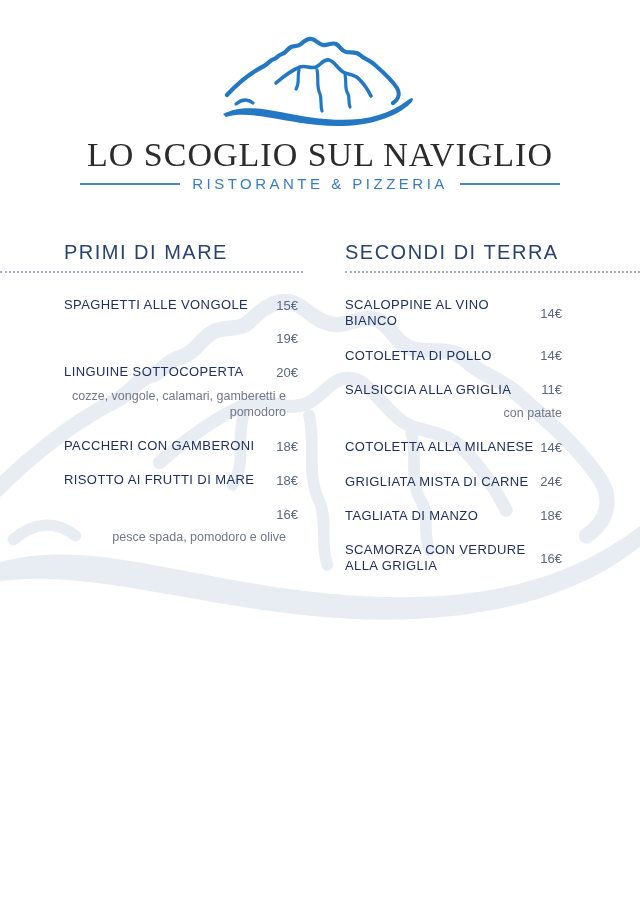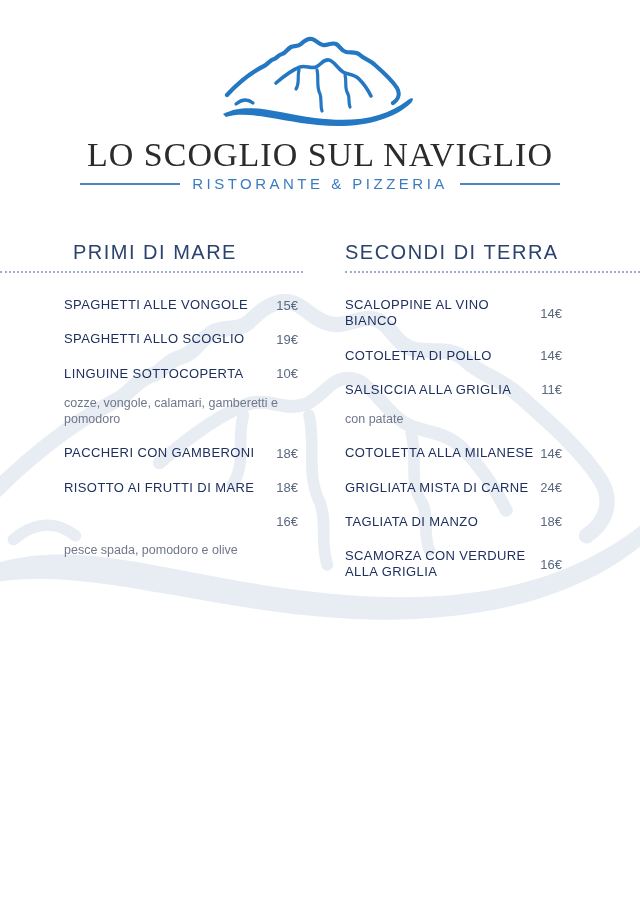--- a/index.html
+++ b/index.html
@@ -79,21 +79,21 @@
   .col-gap   { width: 42px; }
   .col-right { width: 295px; }
 
   .section-header {
     font-size: 20px;
     font-weight: 400;
     letter-spacing: 1.5px;
     color: #2c426e;
     line-height: 1;
   }
-  .col-left .section-header { padding-left: 64px; margin-left: 9px; }
+  .col-left .section-header { padding-left: 64px; }
 
   .dotted-rule {
     margin-top: 9px;
     border-bottom: 2px dotted rgba(74, 101, 168, 0.55);
     height: 0;
   }
 
   .items { padding-top: 24px; }
   .col-left  .items { padding-left: 64px; padding-right: 5px; }
   .col-right .items { padding-right: 78px; }
@@ -113,25 +113,26 @@
     max-width: 205px;
   }
   .item-price {
     margin-left: auto;
     font-size: 13px;
     font-weight: 400;
     color: #5b6880;
     white-space: nowrap;
   }
   .item-desc {
-    margin-top: 13px;
+    margin-top: 7px;
     font-size: 12.5px;
     line-height: 1.3;
     color: #70778a;
     max-width: 222px;
+    text-align: right;
   }
 </style>
 </head>
 <body>
 
 <svg width="0" height="0" style="position:absolute" aria-hidden="true">
   <defs>
     <g id="logo-art" fill="none" stroke="currentColor" stroke-linecap="round" stroke-linejoin="round">
 
       <path stroke-width="4.2" d="M 7 67
@@ -201,30 +202,29 @@
           <div class="menu-item">
             <div class="item-row">
               <span class="item-name">SPAGHETTI ALLE VONGOLE</span>
               <span class="item-price">15€</span>
             </div>
 
           </div>
 
           <div class="menu-item">
             <div class="item-row">
-              <span class="item-name">SPAGHETTI ALLO SCOGLIO</span>
               <span class="item-price">19€</span>
             </div>
 
           </div>
 
           <div class="menu-item">
             <div class="item-row">
               <span class="item-name">LINGUINE SOTTOCOPERTA</span>
-              <span class="item-price">10€</span>
+              <span class="item-price">20€</span>
             </div>
             <div class="item-desc">cozze, vongole, calamari, gamberetti e pomodoro</div>
           </div>
 
           <div class="menu-item">
             <div class="item-row">
               <span class="item-name">PACCHERI CON GAMBERONI</span>
               <span class="item-price">18€</span>
             </div>
 

